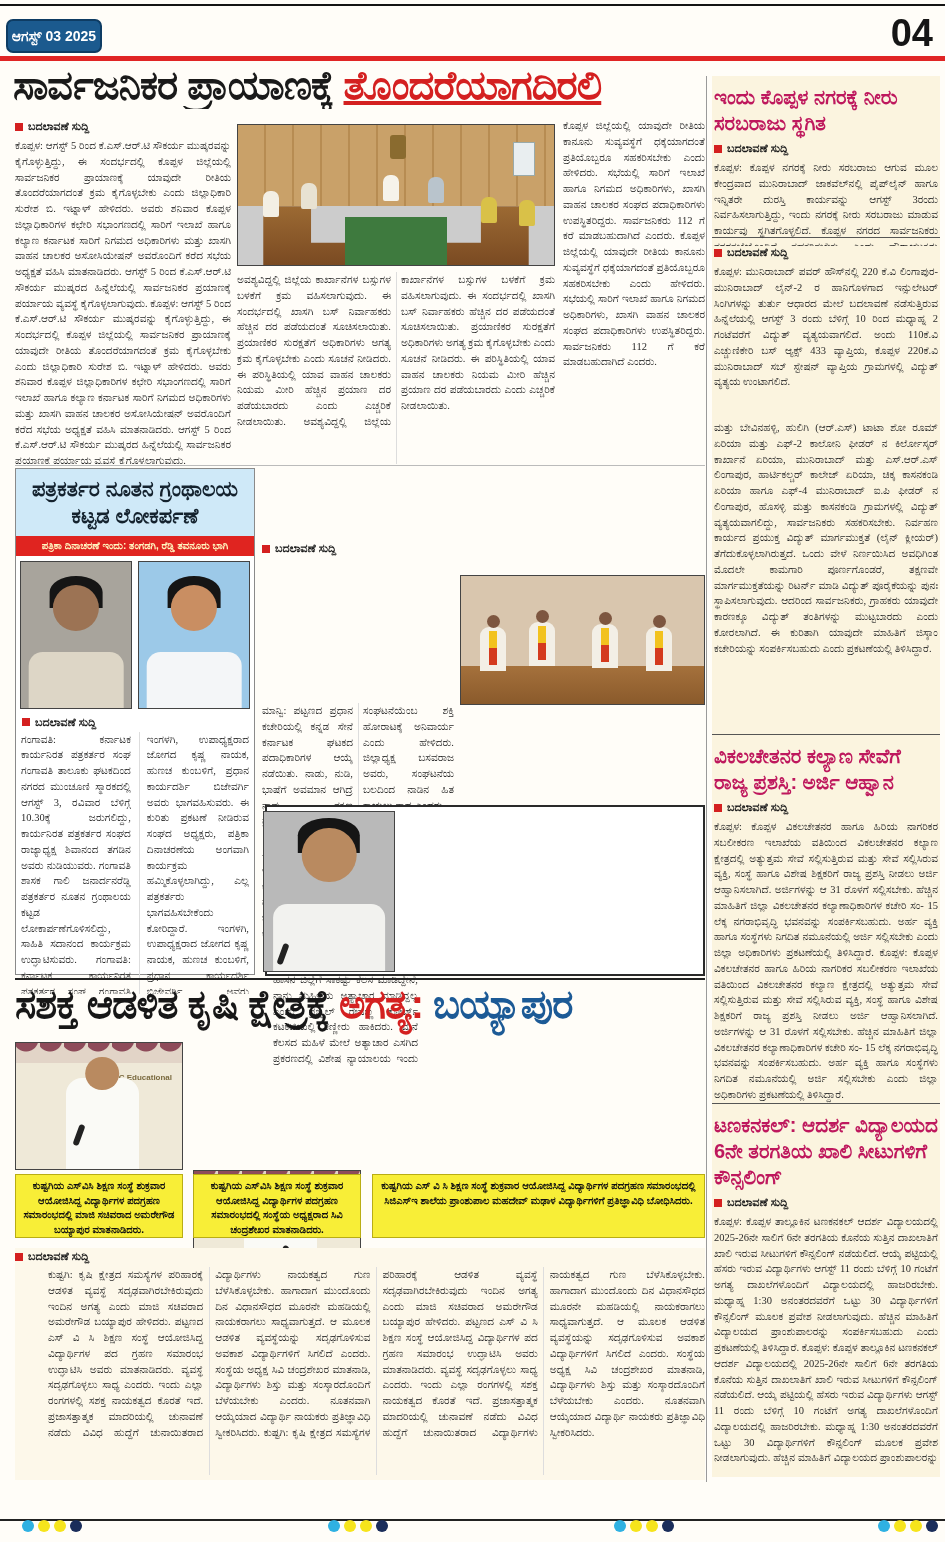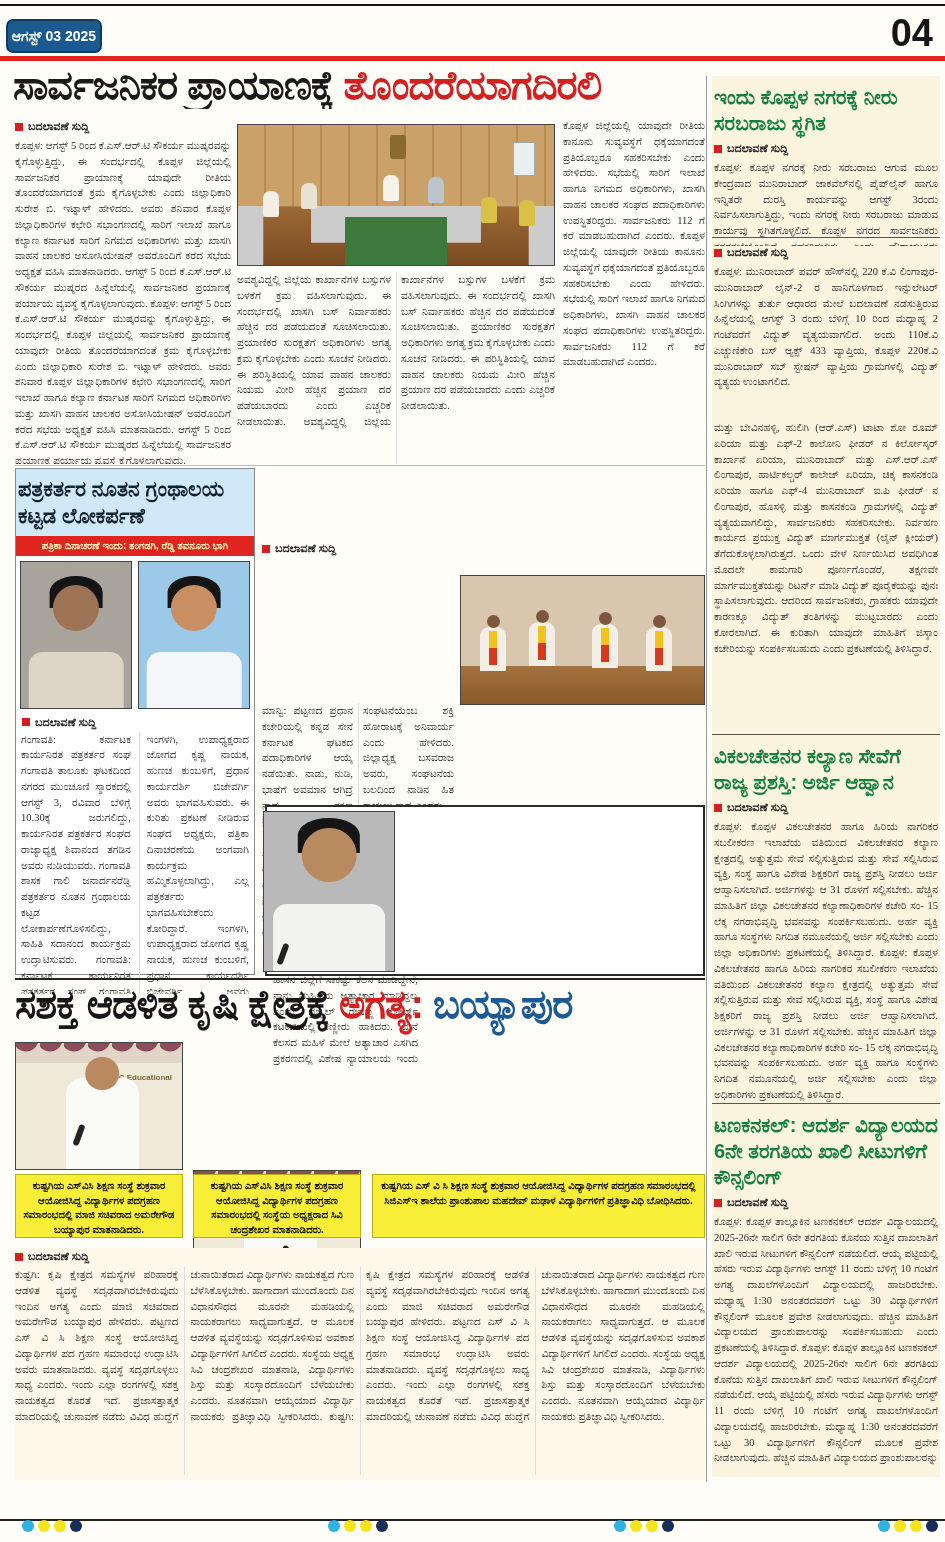--- a/index.html
+++ b/index.html
@@ -12,30 +12,30 @@
              border-radius:7px; color:#fff; font-weight:bold; font-size:14px; display:flex;
              align-items:center; justify-content:center; }
   .masthead { left:0; top:8px; width:945px; text-align:center; font-size:44px; font-weight:bold;
               color:#1b4b8a; letter-spacing:1px; }
   .masthead .first { color:#d40f1e; }
   .pagenum { right:12px; top:12px; font-size:38px; font-weight:bold; color:#161616; }
   .redrule { left:0; top:56px; width:945px; height:5px; background:#e02525; }
 
   .h-main { left:13px; top:63px; width:692px; font-size:40px; font-weight:bold; color:#1a1a1a;
             white-space:nowrap; overflow:hidden; letter-spacing:-1px; }
-  .h-main .red { color:#d42020; }
+  .h-main .red { color:#d42020;text-decoration:underline; }
 
   .byline { display:flex; align-items:center; gap:5px; font-size:11px; font-weight:bold; color:#1a1a1a; }
   .byline .sq { width:8px; height:8px; background:#d42020; display:inline-block; flex:0 0 auto; }
   .byline .txt { }
 
   .bodytxt { font-size:10.5px; line-height:1.5; color:#2a2a2a; text-align:justify; overflow:hidden;font-family:Liberation Serif, serif; }
   .cols2 { column-count:2; column-gap:10px; column-rule:1px solid #ddd; }
   .cols3 { column-count:3; column-gap:10px; column-rule:1px solid #ddd; }
-  .cols4 { column-count:4; column-gap:12px; column-rule:1px solid #ddd; }
+  .cols4 { column-count:4; column-gap:12px; column-rule:1px solid #ddd;padding-left:33px; }
 
   .photo { border:1px solid #444; overflow:hidden; position:relative; background:#ccc; }
 
   
   .pm-wall { position:absolute; left:0; top:0; right:0; height:58%;
              background:repeating-linear-gradient(90deg,#c9a169 0 26px,#b78c52 26px 28px); }
   .pm-emblem { position:absolute; left:48%; top:7%; width:16px; height:24px; background:#8a6b2f; border-radius:3px; }
   .pm-ac { position:absolute; right:6%; top:12%; width:22px; height:34px; background:#e9eef0; border:1px solid #9aa; }
   .pm-carpet { position:absolute; left:34%; bottom:0; width:32%; height:34%; background:#3e7a3e; }
   .pm-table { position:absolute; left:8%; bottom:0; width:84%; height:42%;
@@ -74,29 +74,29 @@
   
   .bn-bg { position:absolute; inset:0; background:#efe9d8; }
   .bn-scallop { position:absolute; left:0; top:0; width:100%; height:16%;
                 background:radial-gradient(circle at 10px -4px,#8e4b5a 12px,transparent 13px) repeat-x; background-size:24px 100%; background-color:#8e4b5a22; }
   .bn-txt { position:absolute; right:6%; top:24%; font-size:8px; color:#7a6a3f; font-weight:bold; }
   .bn-man { position:absolute; left:30%; bottom:0; width:44%; height:72%; background:#fafaf6; border-radius:16px 16px 0 0; }
   .bn-head { position:absolute; left:50%; top:-24%; width:46%; aspect-ratio:1; transform:translateX(-50%); border-radius:50%; background:#b98a60; }
   .bn-mic { position:absolute; width:6px; height:22px; background:#222; border-radius:3px; transform:rotate(20deg); }
 
   .leftbox { left:15px; top:468px; width:240px; height:507px; border:1px solid #8a8a8a; background:#fff; }
-  .lb-head { background:#cfe9f8; color:#14222e; font-weight:bold; font-size:21px; 
+  .lb-head { background:#cfe9f8; color:#14222e; font-weight:bold; font-size:21px; text-align:center;
              padding:6px 2px; line-height:1.3; }
   .lb-strip { background:#e02420; color:#fff6bf; font-weight:bold; font-size:10px; text-align:center; padding:4px 2px; }
 
   .sidebar-rule { left:706px; top:76px; width:1px; height:1406px; background:#9a9a9a; }
   .sidebar { left:712px; top:76px; width:228px; height:1406px; }
   .sb-art { padding:8px 2px 10px 2px; border-bottom:1px solid #555; background:#fbf4df; }
   .sb-art:last-child { border-bottom:none; }
-  .sb-h { font-size:20px; font-weight:bold; color:#15803d; line-height:1.3; margin-bottom:6px; }
+  .sb-h { font-size:20px; font-weight:bold; color:#be185d; line-height:1.3; margin-bottom:6px; }
   .sb-art .bodytxt { margin-top:5px; }
 
   .mid-h { left:262px; top:470px; width:443px; font-size:27px; font-weight:bold; color:#161616; line-height:1.25; }
 
   .prajbox { left:265px; top:805px; width:440px; height:171px; border:2px solid #2a2a2a; background:#fff; }
   .praj-h { font-size:21px; font-weight:bold; color:#15457e; text-align:center; line-height:1.3; padding-top:5px; }
 
   .sep { background:#bbb; }
 
   .bot-h { left:15px; top:982px; width:690px; font-size:40px; font-weight:bold; color:#171717; white-space:nowrap; letter-spacing:-1px; }

